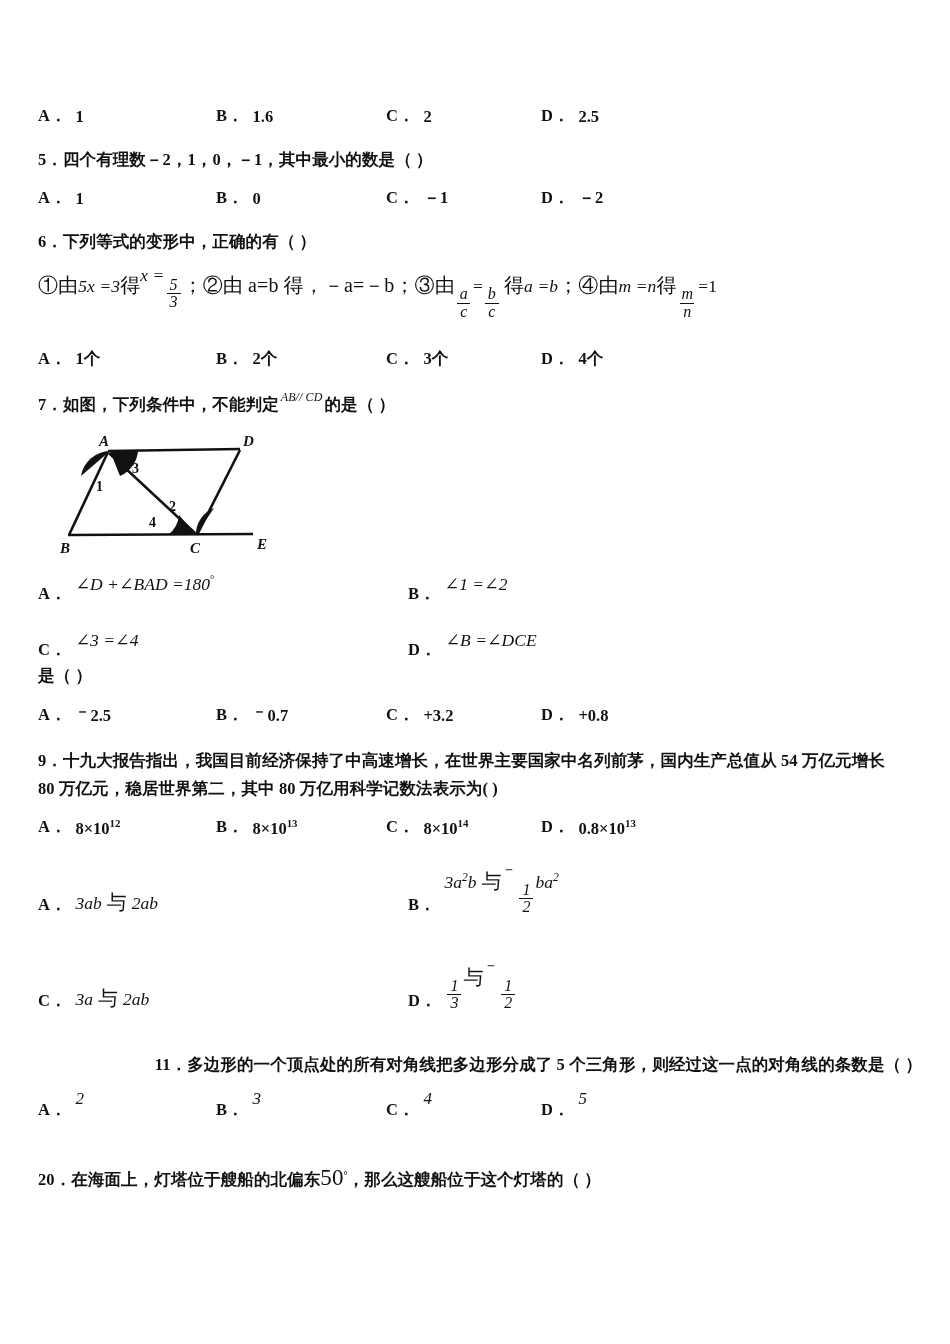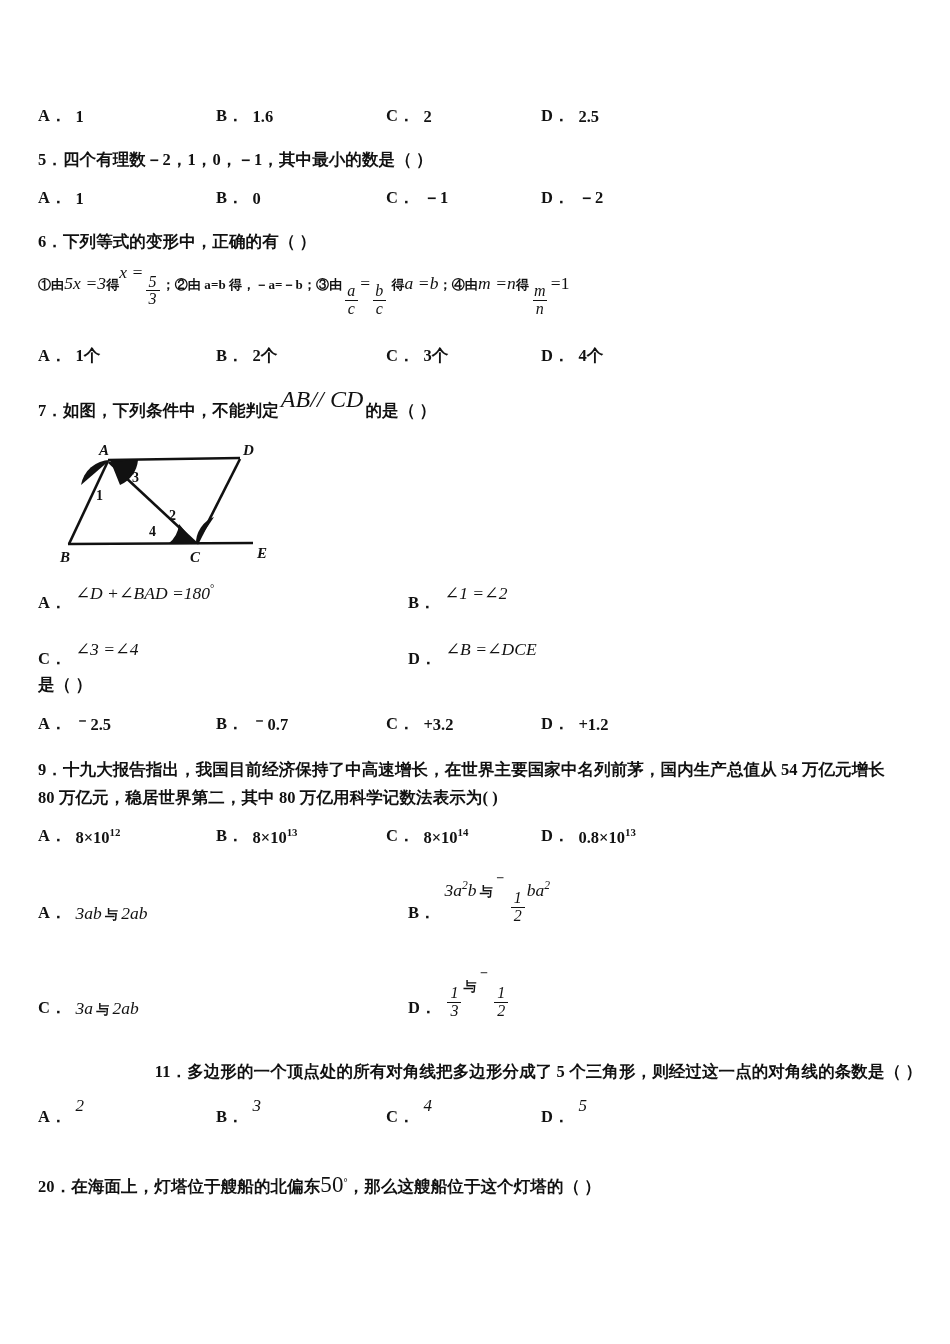--- a/index.html
+++ b/index.html
@@ -79,23 +79,23 @@
     font-weight: normal;
     font-size: 17.5px;
   }
   .mr {
     font-family: "Liberation Serif", "DejaVu Serif", serif;
     font-style: normal;
     font-weight: normal;
     font-size: 17.5px;
   }
   .mb {
-    font-weight: bold;
+    font-weight: normal;
     font-style: normal;
-    font-size: 13px;
+    font-size: 20px;
   }
 
   
   .frac {
     display: inline-flex;
     flex-direction: column;
     align-items: center;
     vertical-align: -0.42em;
     margin: 0 2px;
     font-style: italic;
@@ -137,21 +137,21 @@
     font-weight: normal;
     font-size: 17px;
     position: relative;
     top: -12px;
   }
 
   
   .raisedmath {
     font-style: italic;
     font-weight: normal;
-    font-size: 24px;
+    font-size: 12px;
     position: relative;
     top: -9px;
     margin: 0 2px;
   }
 
   
   .figure-wrap {
     position: relative;
     margin-top: 10px;
     height: 132px;
@@ -322,21 +322,21 @@
       <div class="col c2">
         <span class="lbl">B．</span>
         <span class="val"><span class="raised-minus">－</span><span>0.7</span></span>
       </div>
       <div class="col c3">
         <span class="lbl">C．</span>
         <span class="val">+3.2</span>
       </div>
       <div class="col c4">
         <span class="lbl">D．</span>
-        <span class="val">+1.2</span>
+        <span class="val">+0.8</span>
       </div>
     </div>
 
     <p class="qline" style="margin-top:22px;">9．十九大报告指出，我国目前经济保持了中高速增长，在世界主要国家中名列前茅，国内生产总值从 54 万亿元增长</p>
     <p class="qline stem2">80 万亿元，稳居世界第二，其中 80 万亿用科学记数法表示为(  )</p>
     <div class="opts">
       <div class="col c1">
         <span class="lbl">A．</span>
         <span class="val"><span>8×10</span><span class="supr">12</span></span>
       </div>

